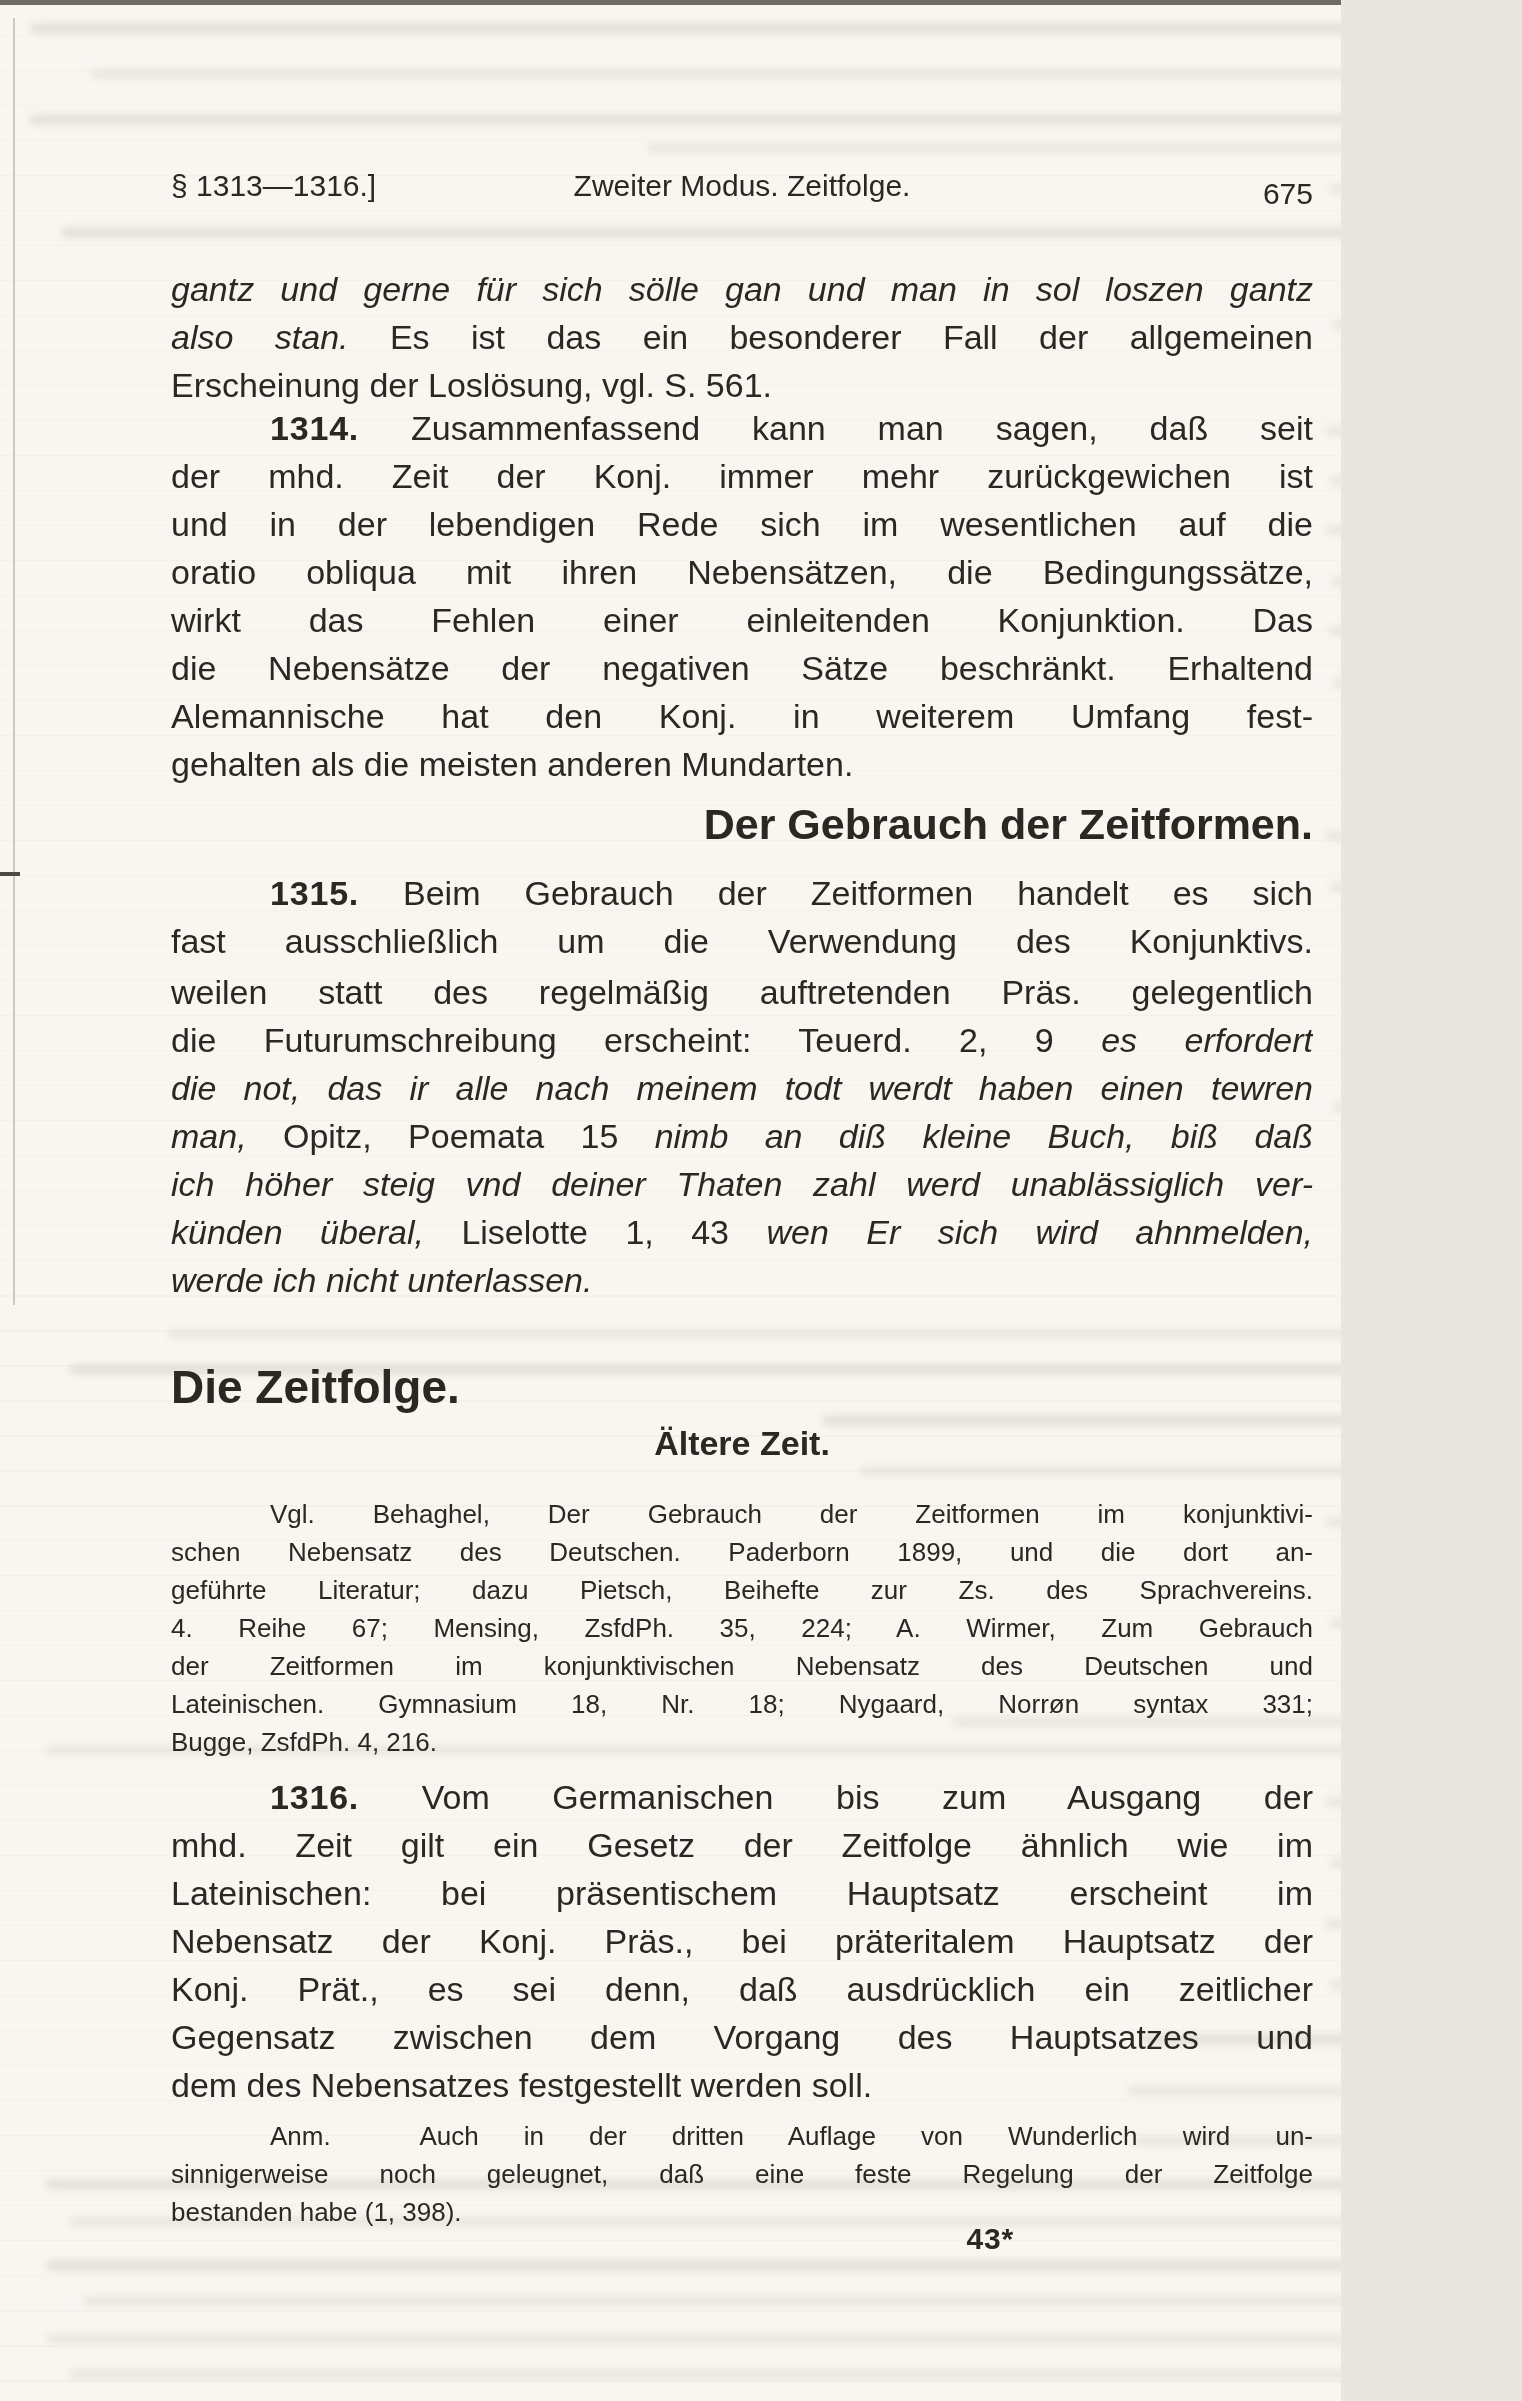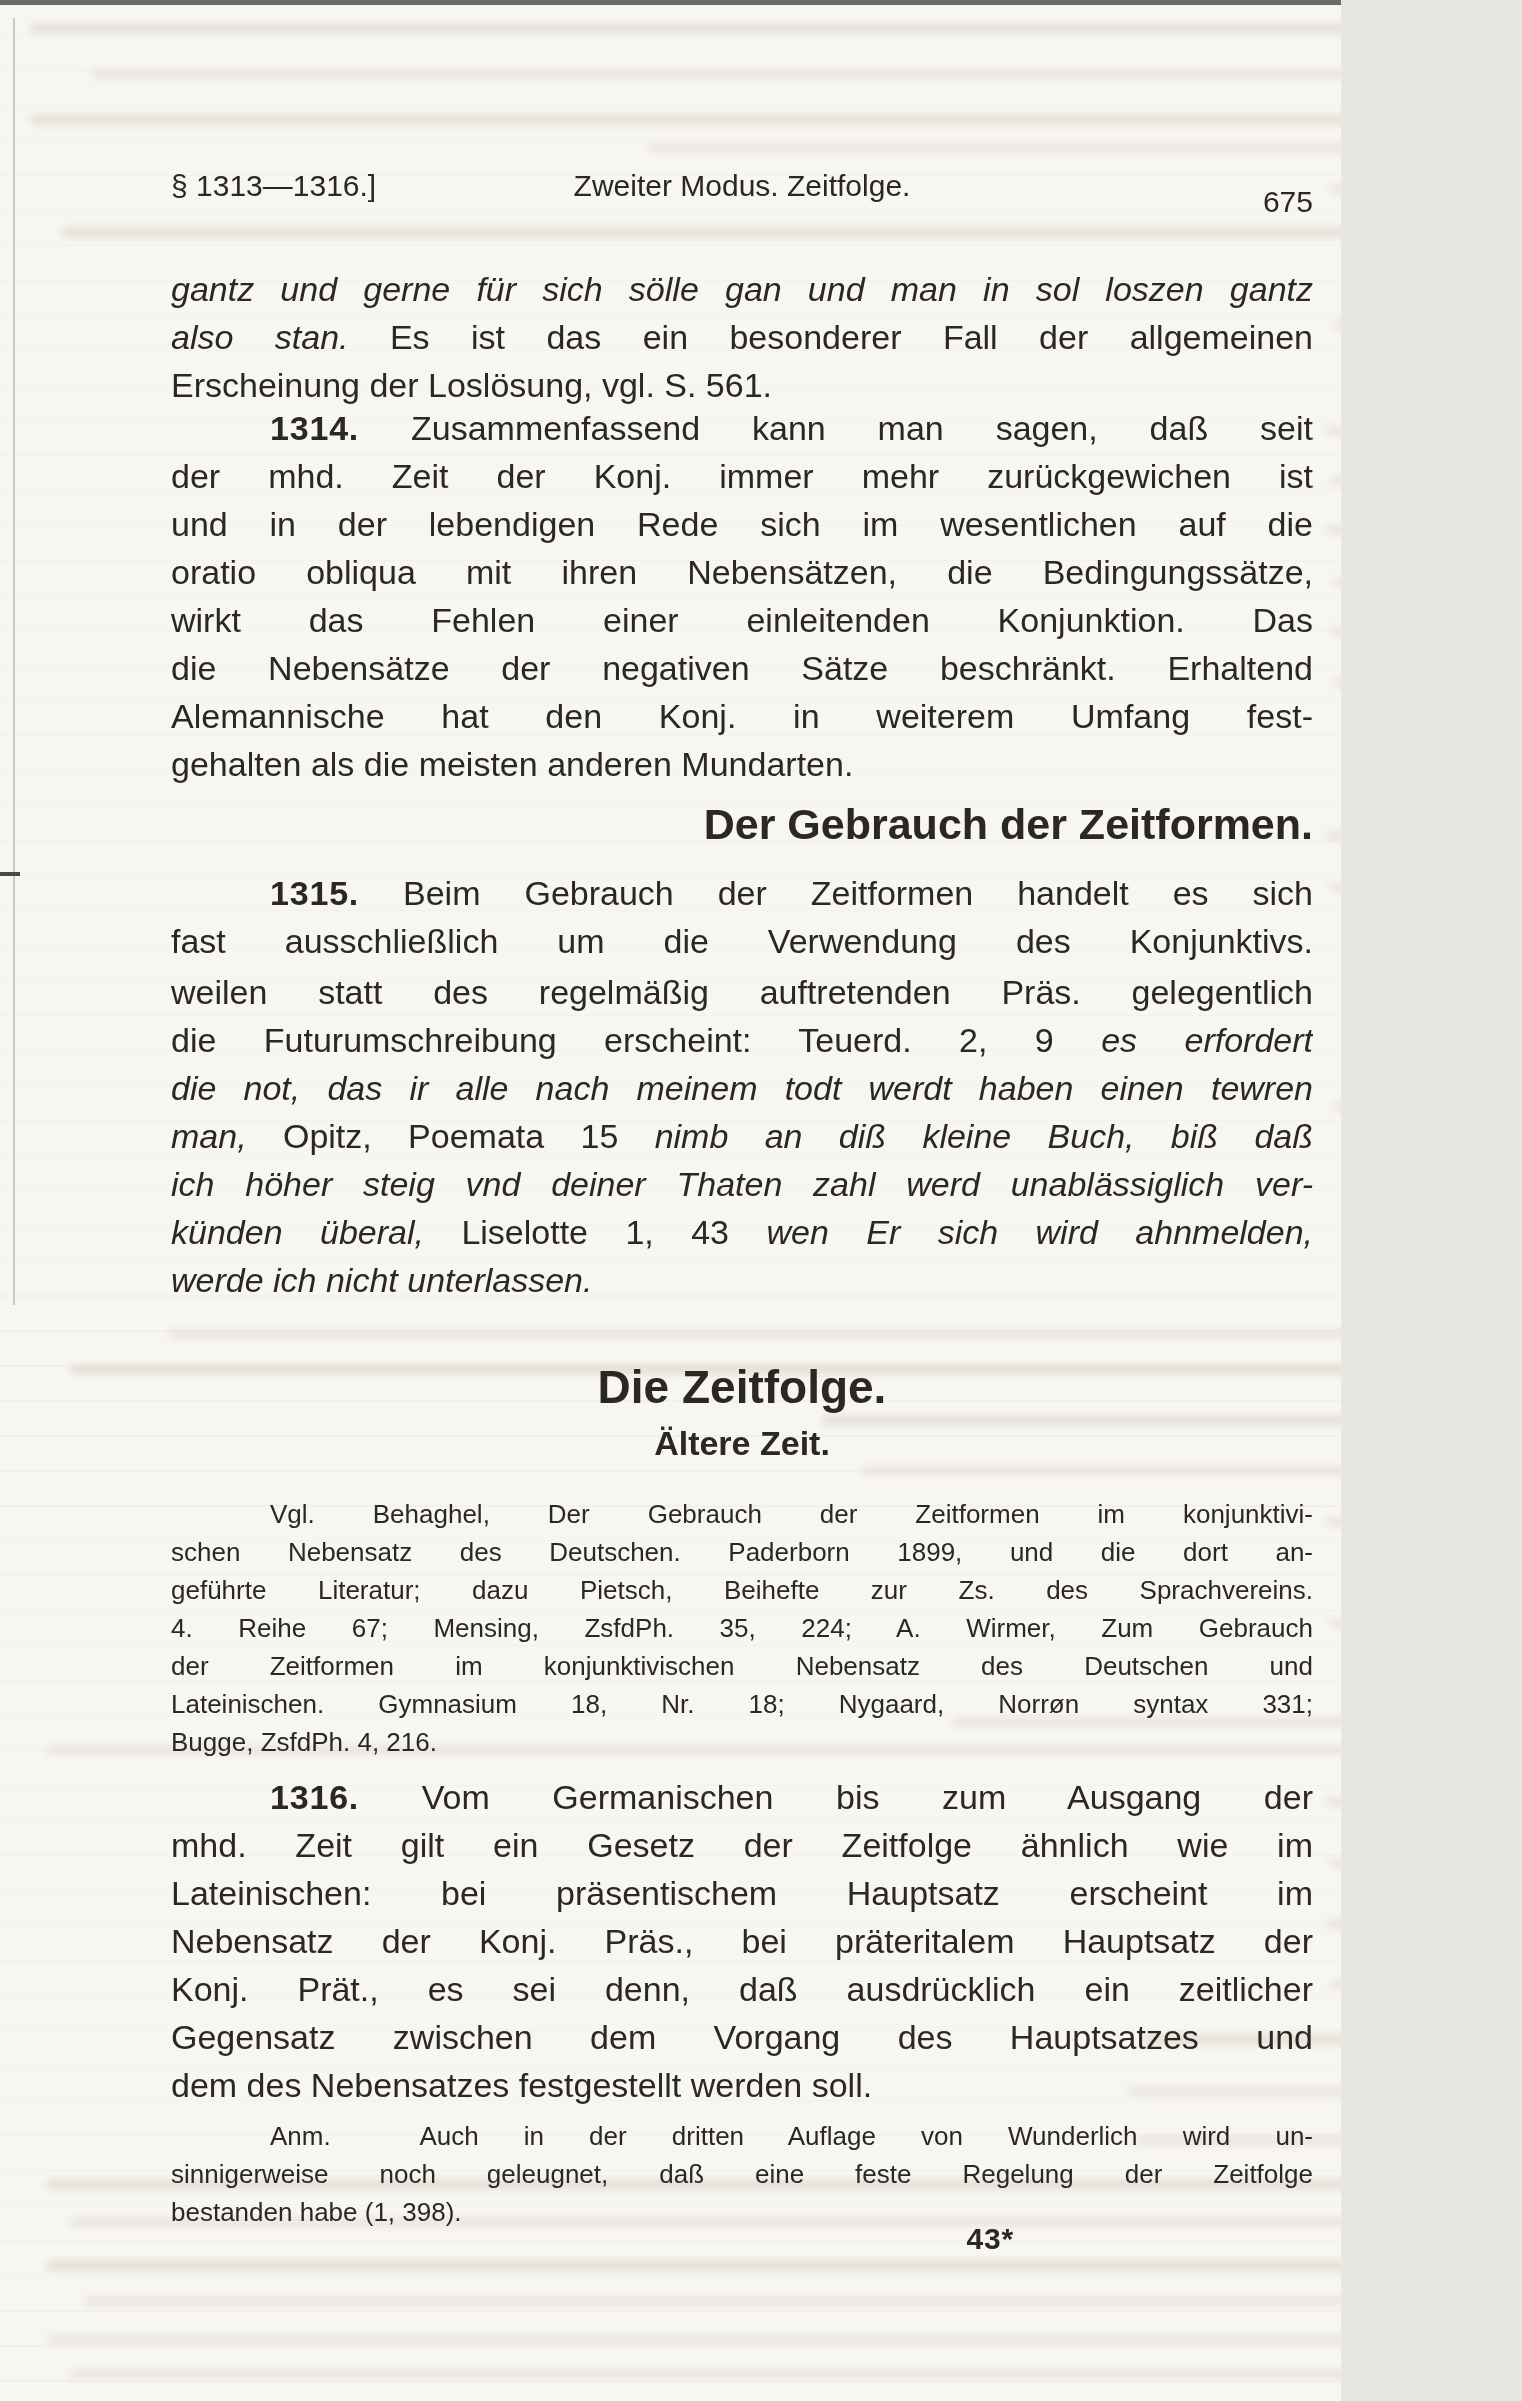--- a/index.html
+++ b/index.html
@@ -23,23 +23,23 @@
   .main{font-size:34px;line-height:48px;}
   .small{font-size:26px;line-height:38px;}
   .line{text-align:justify;text-align-last:justify;white-space:normal;overflow:hidden;}
   .line.last{text-align-last:left;}
   .line.indent{text-indent:99px;}
   .it{font-style:italic;}
   .num{font-weight:bold;letter-spacing:0.8px;}
   .pagehead{position:absolute;left:171px;top:169px;width:1142px;height:40px;font-size:30px;}
   .ph-left{position:absolute;left:0;top:0;}
   .ph-center{position:absolute;left:50%;transform:translateX(-50%);top:0;}
-  .ph-right{position:absolute;right:0;top:16px;}
+  .ph-right{position:absolute;right:0;top:8px;}
   .h1{position:absolute;left:171px;top:799px;width:1142px;text-align:right;font-size:43px;line-height:50px;font-weight:bold;}
-  .h2{position:absolute;left:171px;top:1360px;width:1142px;text-align:center;font-size:46px;line-height:55px;font-weight:bold;}
+  .h2{position:absolute;left:171px;top:1360px;width:1142px;text-align:left;font-size:46px;line-height:55px;font-weight:bold;}
   .h3{position:absolute;left:171px;top:1422px;width:1142px;text-align:center;font-size:34px;line-height:43px;font-weight:bold;}
   .footer{position:absolute;top:2222px;right:327px;font-size:30px;font-weight:bold;letter-spacing:0.8px;}
 </style>
 </head>
 <body>
 
 <div class="page">
 
   <div class="scan-top"></div>
   <div class="scan-left"></div>

